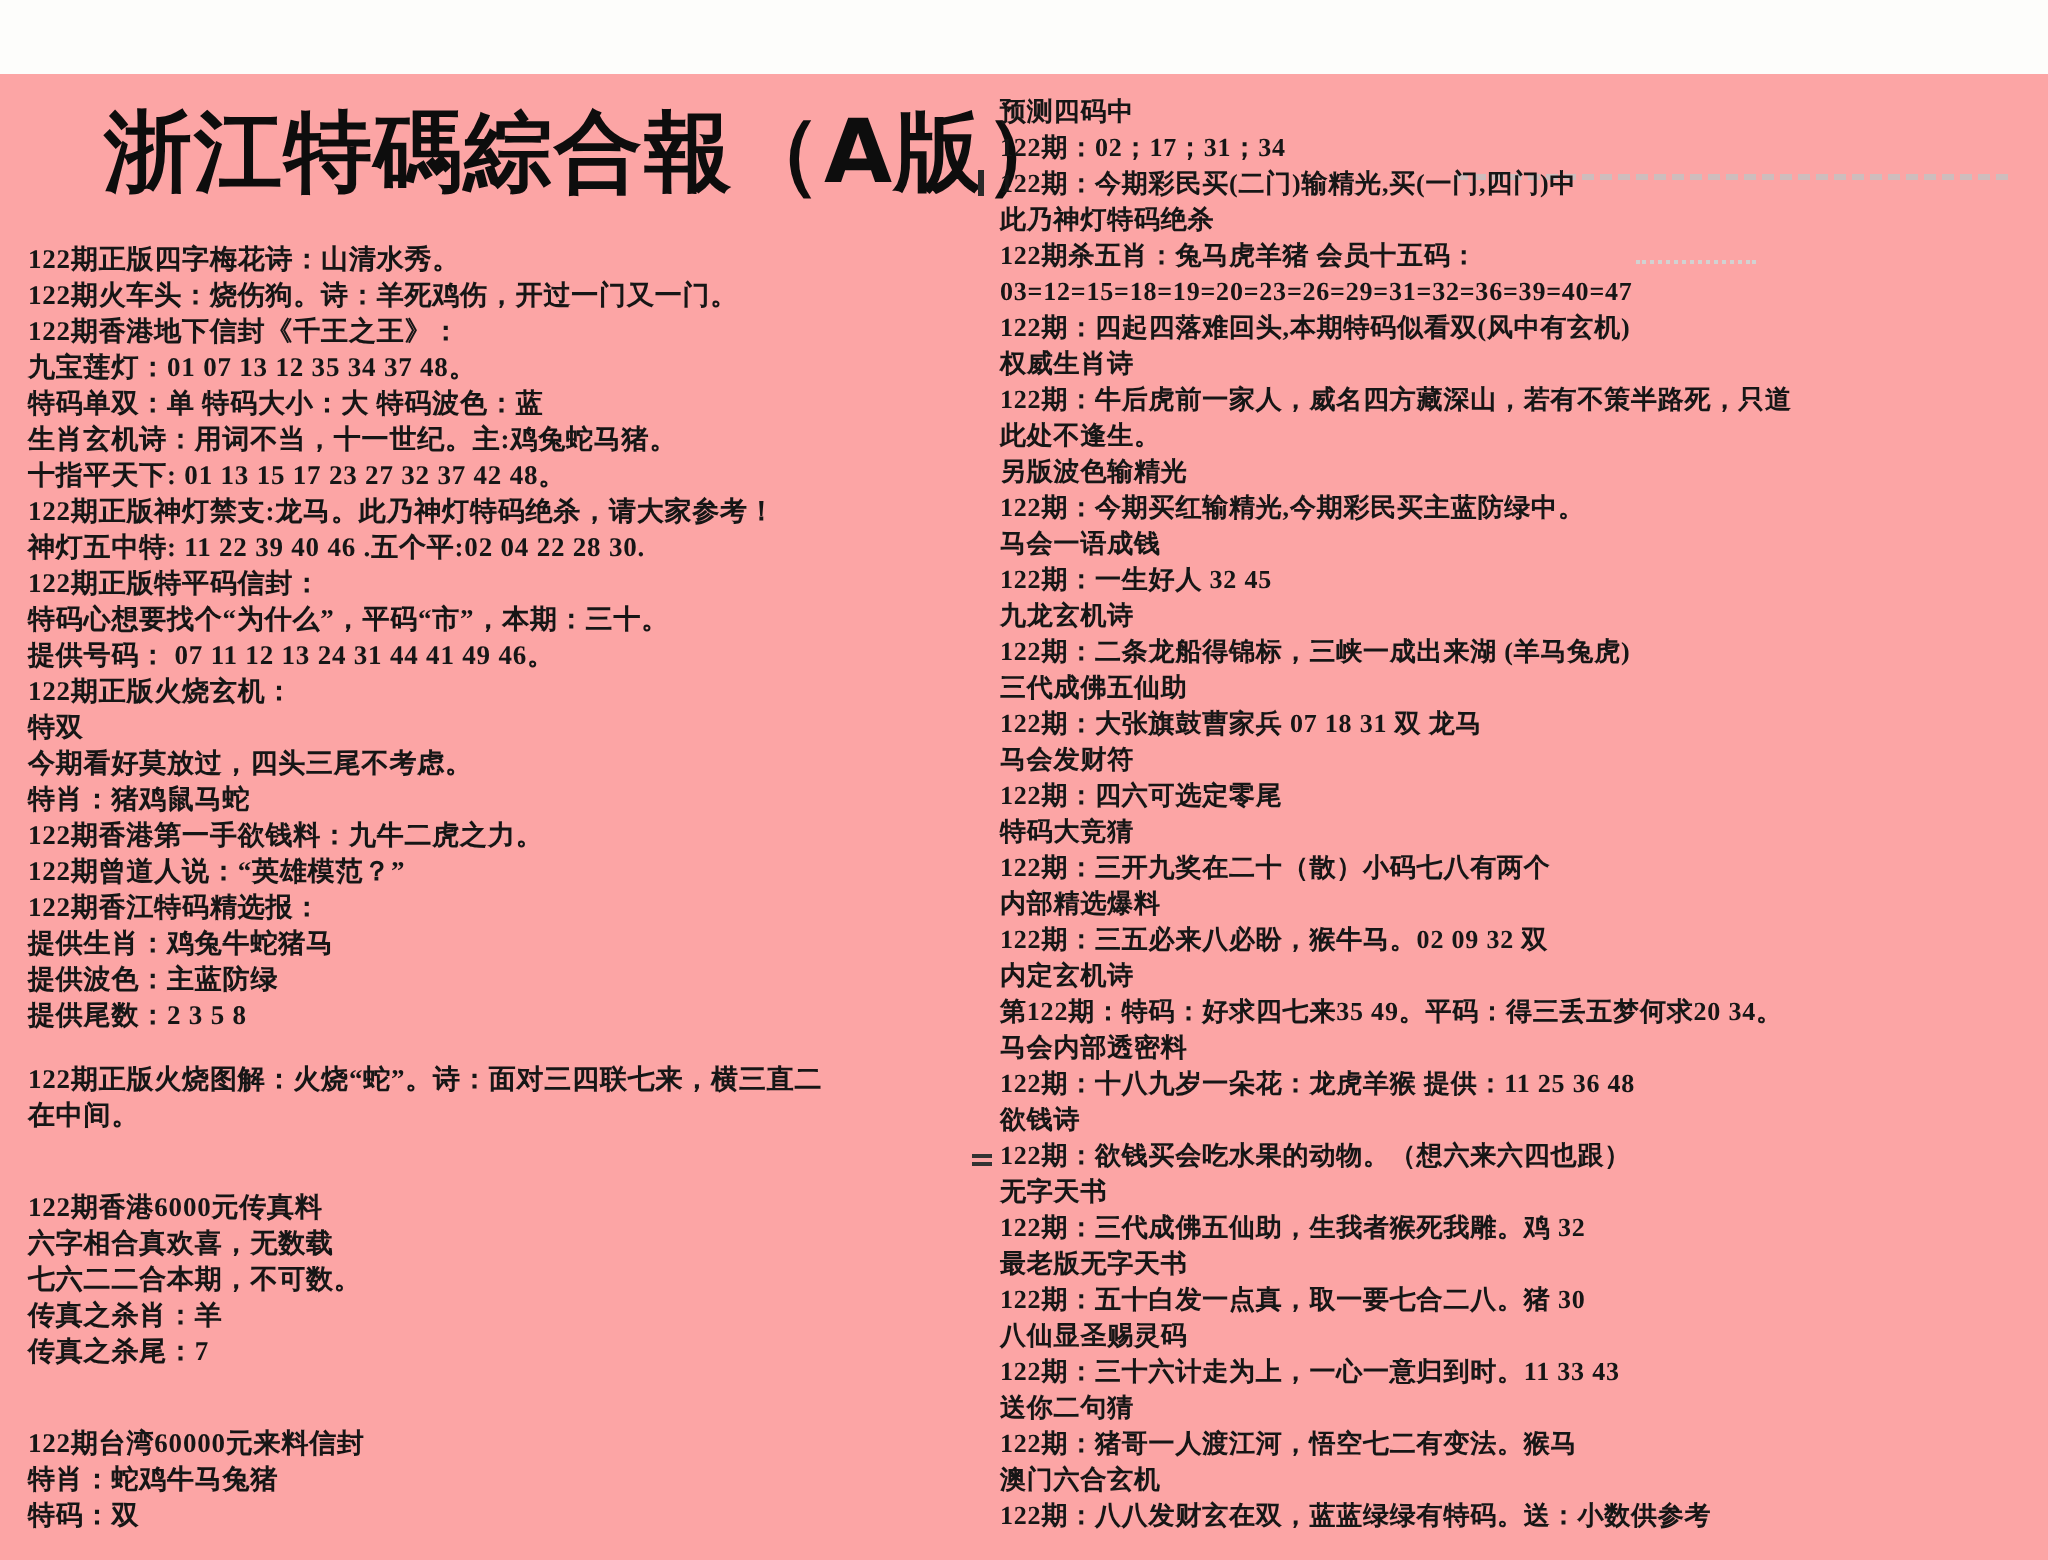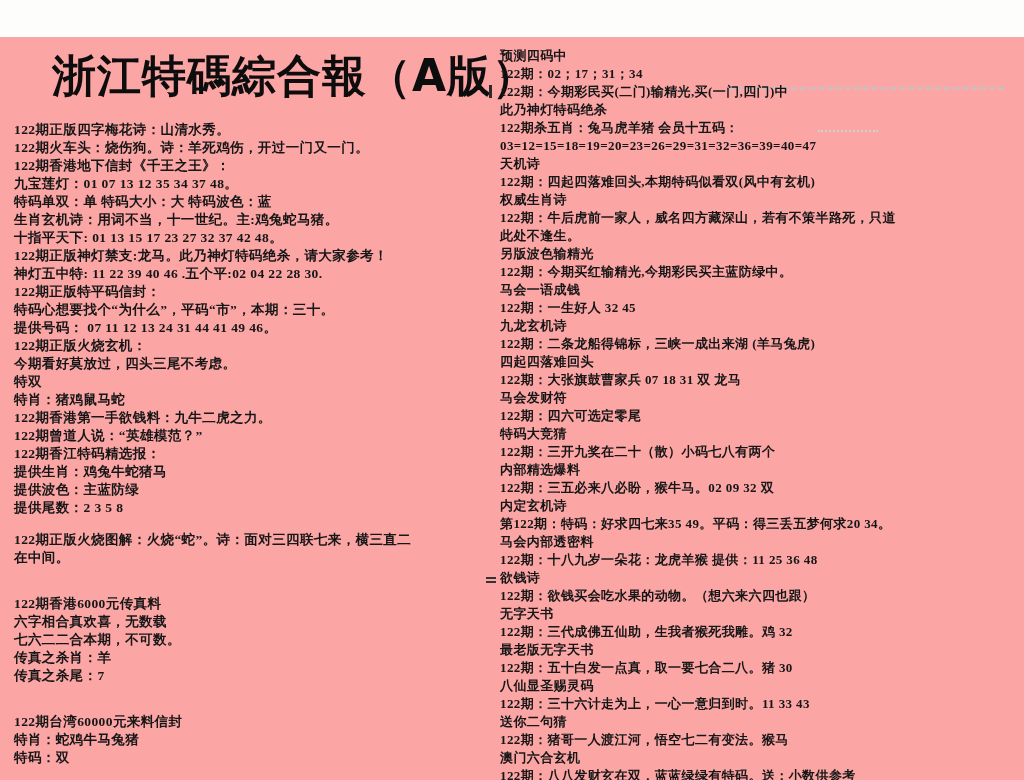--- a/index.html
+++ b/index.html
@@ -113,22 +113,22 @@
       <div class="line">九宝莲灯：01 07 13 12 35 34 37 48。</div>
       <div class="line">特码单双：单 特码大小：大 特码波色：蓝</div>
       <div class="line">生肖玄机诗：用词不当，十一世纪。主:鸡兔蛇马猪。</div>
       <div class="line">十指平天下: 01 13 15 17 23 27 32 37 42 48。</div>
       <div class="line">122期正版神灯禁支:龙马。此乃神灯特码绝杀，请大家参考！</div>
       <div class="line">神灯五中特: 11 22 39 40 46 .五个平:02 04 22 28 30.</div>
       <div class="line">122期正版特平码信封：</div>
       <div class="line">特码心想要找个“为什么”，平码“市”，本期：三十。</div>
       <div class="line">提供号码： 07 11 12 13 24 31 44 41 49 46。</div>
       <div class="line">122期正版火烧玄机：</div>
+      <div class="line">特双</div>
       <div class="line">今期看好莫放过，四头三尾不考虑。</div>
-      <div class="line">特双</div>
       <div class="line">特肖：猪鸡鼠马蛇</div>
       <div class="line">122期香港第一手欲钱料：九牛二虎之力。</div>
       <div class="line">122期曾道人说：“英雄模范？”</div>
       <div class="line">122期香江特码精选报：</div>
       <div class="line">提供生肖：鸡兔牛蛇猪马</div>
       <div class="line">提供波色：主蓝防绿</div>
       <div class="line">提供尾数：2 3 5 8</div>
       <div class="line gap"></div>
       <div class="line">122期正版火烧图解：火烧“蛇”。诗：面对三四联七来，横三直二</div>
       <div class="line">在中间。</div>
@@ -146,32 +146,31 @@
       <div class="line">特码：双</div>
     </div>
 
   <div class="col col-right">
       <div class="line">预测四码中</div>
       <div class="line">122期：02；17；31；34</div>
       <div class="line">122期：今期彩民买(二门)输精光,买(一门,四门)中</div>
       <div class="line">此乃神灯特码绝杀</div>
       <div class="line">122期杀五肖：兔马虎羊猪 会员十五码：</div>
       <div class="line">03=12=15=18=19=20=23=26=29=31=32=36=39=40=47</div>
-      <div class="line">天机诗</div>
       <div class="line">122期：四起四落难回头,本期特码似看双(风中有玄机)</div>
       <div class="line">权威生肖诗</div>
       <div class="line">122期：牛后虎前一家人，威名四方藏深山，若有不策半路死，只道</div>
       <div class="line">此处不逢生。</div>
       <div class="line">另版波色输精光</div>
       <div class="line">122期：今期买红输精光,今期彩民买主蓝防绿中。</div>
       <div class="line">马会一语成钱</div>
       <div class="line">122期：一生好人 32 45</div>
       <div class="line">九龙玄机诗</div>
       <div class="line">122期：二条龙船得锦标，三峡一成出来湖 (羊马兔虎)</div>
-      <div class="line">四起四落难回头</div>
+      <div class="line">三代成佛五仙助</div>
       <div class="line">122期：大张旗鼓曹家兵 07 18 31 双 龙马</div>
       <div class="line">马会发财符</div>
       <div class="line">122期：四六可选定零尾</div>
       <div class="line">特码大竞猜</div>
       <div class="line">122期：三开九奖在二十（散）小码七八有两个</div>
       <div class="line">内部精选爆料</div>
       <div class="line">122期：三五必来八必盼，猴牛马。02 09 32 双</div>
       <div class="line">内定玄机诗</div>
       <div class="line">第122期：特码：好求四七来35 49。平码：得三丢五梦何求20 34。</div>
       <div class="line">马会内部透密料</div>

